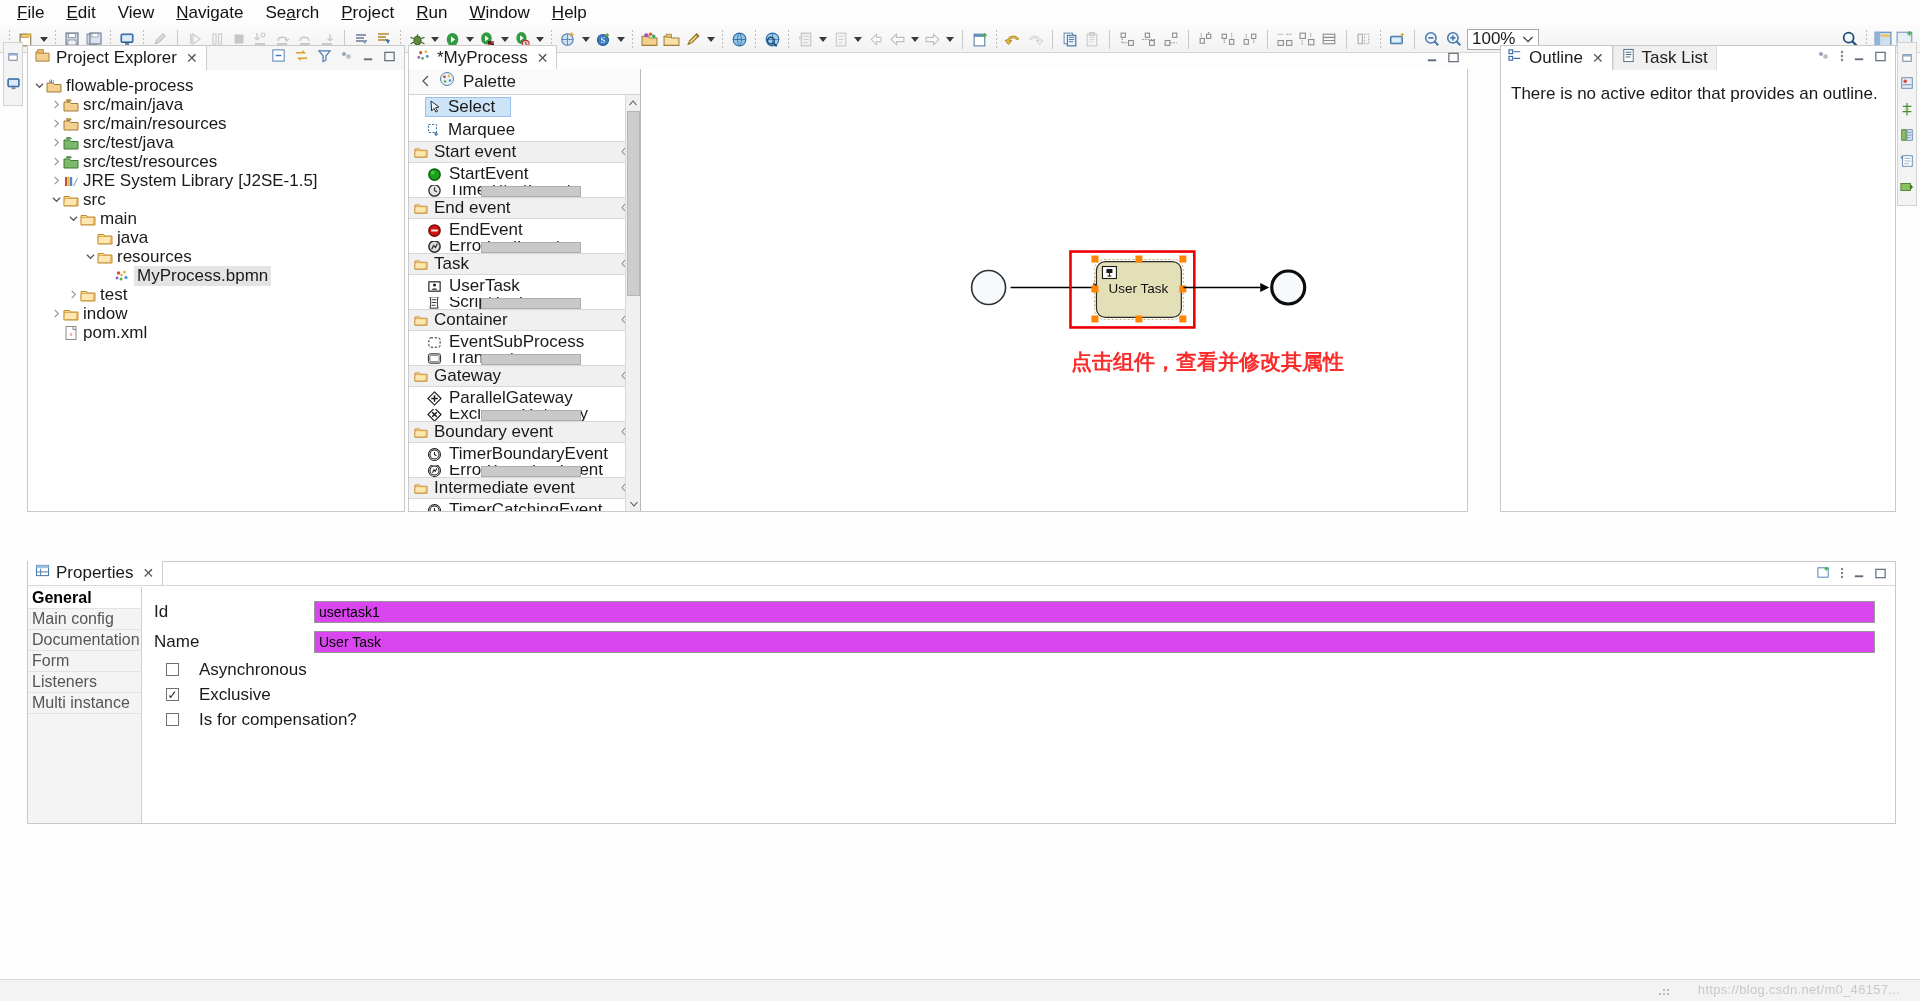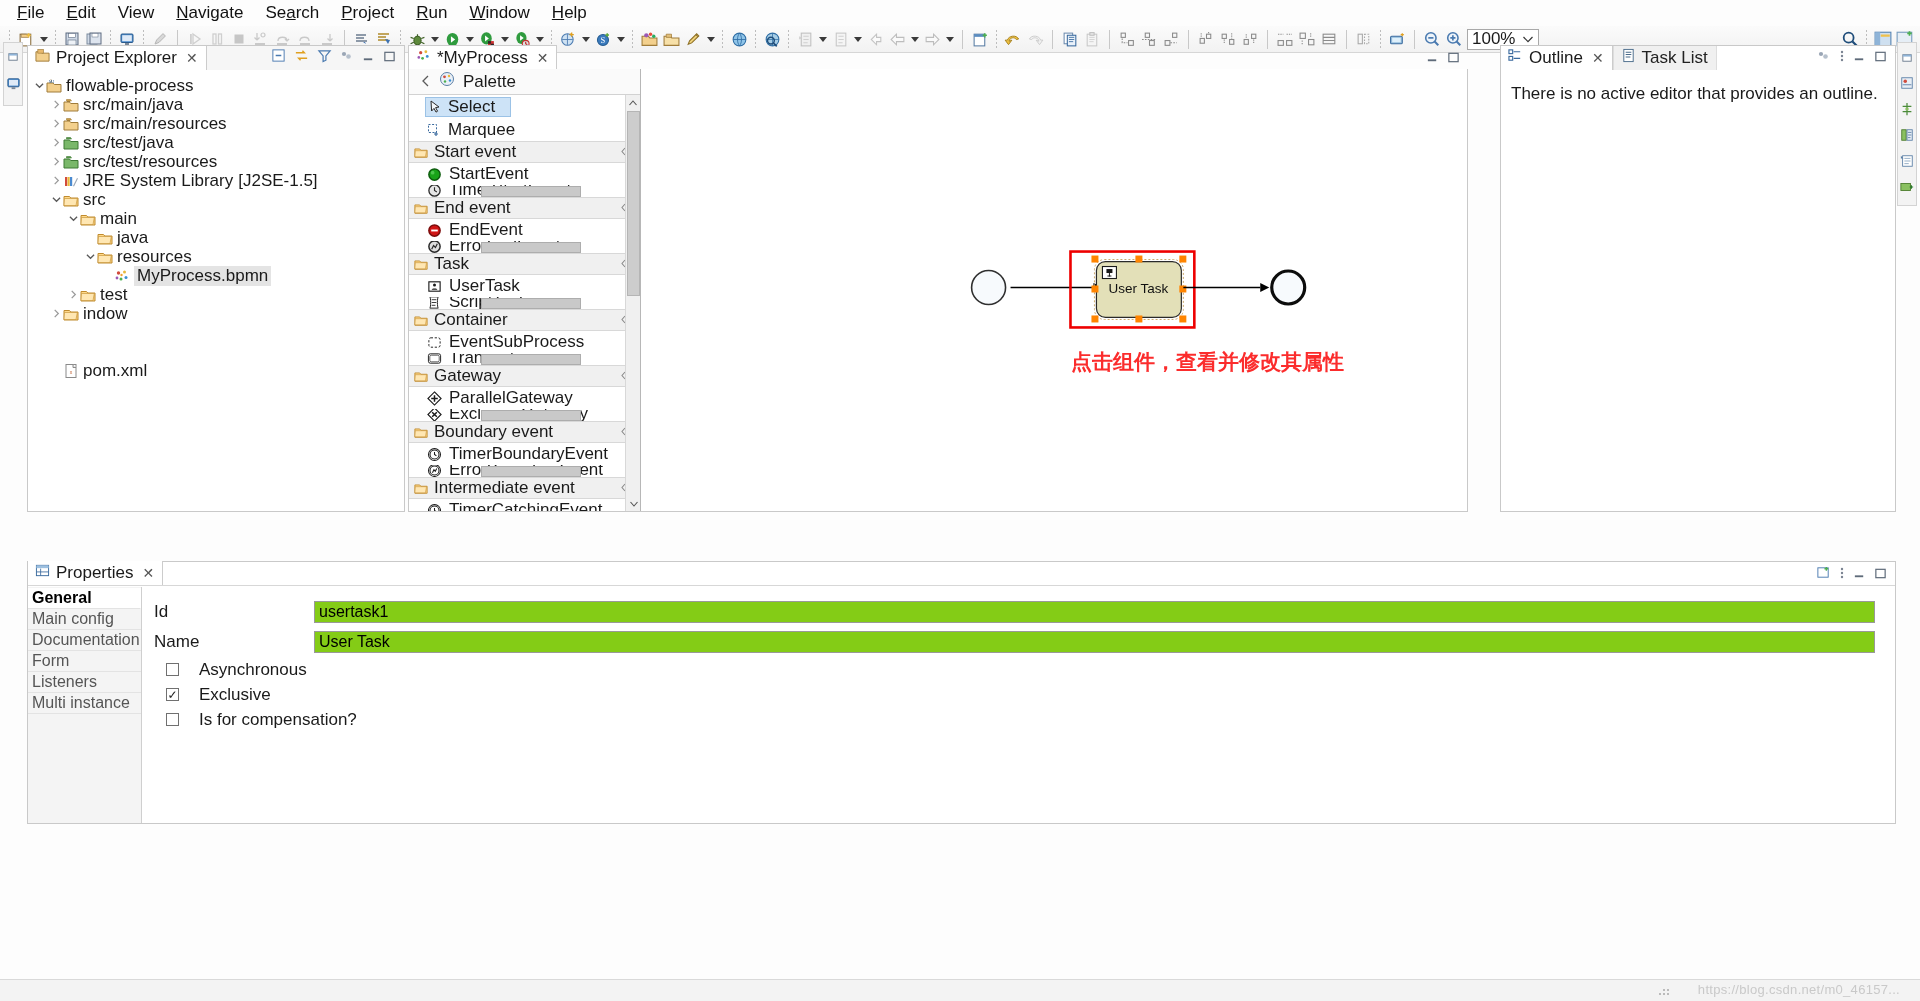--- a/index.html
+++ b/index.html
@@ -121,22 +121,22 @@
      background: #fff; border: 1px solid #c9c9c9; margin-top: 40px; }
   #prop-tabstrip { display: flex; align-items: flex-end; height: 24px; border-bottom: 1px solid #d7d7d7; }
   #prop-body { display: flex; position: absolute; top: 25px; left: 0; right: 0; bottom: 0; }
   #prop-tabs { width: 114px; border-right: 1px solid #cfcfcf; background: #f4f4f4; padding-top: 1px;}
   #prop-tabs .pt { height: 21px; display: flex; align-items: center; padding-left: 4px;
       font-size: 16px; color: #555; border-bottom: 1px solid #e3e3e3; }
   #prop-tabs .pt.active { color: #000; font-weight: bold; background: #fff; border-right: 1px solid #fff; }
   #prop-form { flex: 1; padding: 10px 20px 0 12px; }
   .frow { display: flex; align-items: center; height: 30px; }
   .flabel { width: 160px; font-size: 17px; }
-  .finput { flex: 1; height: 22px; border: 1px solid #999; background: #84cc16;
-      font-size: 16px; padding: 1px 4px; font-family: "Liberation Sans", sans-serif; }
+  .finput { flex: 1; height: 22px; border: 1px solid #999; background: #d946ef;
+      font-size: 14px; padding: 1px 4px; font-family: "Liberation Sans", sans-serif; }
   .crow { display: flex; align-items: center; height: 25px; gap: 20px; padding-left: 12px; }
   .cbox { width: 13px; height: 13px; border: 1px solid #707070; background: #fff;
           display: flex; align-items: center; justify-content: center; }
   .cbox.checked::after { content: "✓"; font-size: 12px; color: #222; line-height: 1; }
 
   
   #statusbar { position: absolute; left: 0; bottom: 0; width: 1920px; height: 22px;
      background: #f3f3f3; border-top: 1px solid #d9d9d9; display: flex; align-items: center; }
   #watermark { position: absolute; right: 20px; bottom: 4px; color: #c9c9c9; font-size: 13px;
      letter-spacing: .3px; }
@@ -758,21 +758,21 @@
               <path d="M3 1l4 4-4 4" fill="none" stroke="#9a9a9a" stroke-width="1.4"></path>
             </svg></span>
           <span style="display: flex;">
             <svg width="16" height="16" viewBox="0 0 16 16">
               <path d="M1 4.5h5.5l1.3 1.5H15v8H1z" fill="#ffd98a" stroke="#c08b2e"></path>
               <path d="M1.5 6.5h12.8L13 13.5H1z" fill="#ffe7b3" stroke="#c08b2e" stroke-width=".6"></path>
             </svg>
           </span>
           <span class="tlabel">indow</span>
         </div>
-        <div class="trow" style="padding-left: 17px; margin-top: 38px;">
+        <div class="trow" style="padding-left: 17px;">
           <span class="twist"></span>
           <span style="display: flex;">
             <svg width="16" height="16" viewBox="0 0 16 16">
               <rect x="3" y="1.5" width="10" height="13" fill="#fff" stroke="#8a8a8a"></rect>
               <path d="M10 1.5v3h3" fill="#e6e6e6" stroke="#8a8a8a"></path>
               <text x="8" y="11" font-size="5" fill="#c06030" text-anchor="middle" font-family="sans-serif">x</text>
             </svg>
           </span>
           <span class="tlabel">pom.xml</span>
         </div>

